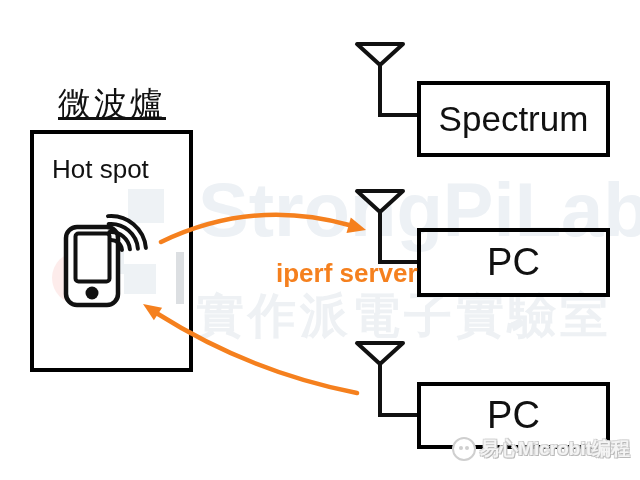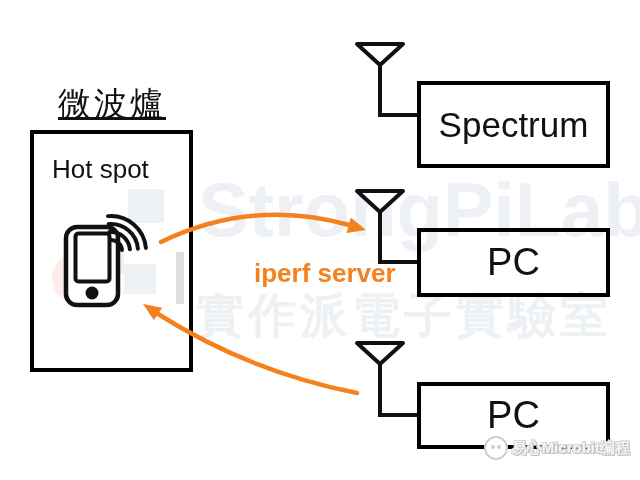--- a/index.html
+++ b/index.html
@@ -31,46 +31,46 @@
   }
   .hotspot-label{
     position:absolute;left:18px;top:20px;font-size:26px;color:#111;white-space:nowrap;
   }
   .diagram-svg{position:absolute;left:0;top:0;width:640px;height:480px;}
   .node-box{
     position:absolute;left:417px;width:193px;border:4px solid #000;
     box-sizing:border-box;display:flex;align-items:center;justify-content:center;
     background:transparent;
   }
-  .node-box.spectrum{top:81px;height:87px;}
+  .node-box.spectrum{top:81px;height:76px;}
   .node-box.pc1{top:228px;height:69px;}
   .node-box.pc2{top:382px;height:67px;}
   .node-label{font-size:35px;color:#111;white-space:nowrap;}
   .node-box.pc1 .node-label,.node-box.pc2 .node-label{font-size:38px;text-align:right;}
   .arrow-label{
     position:absolute;font-size:26px;font-weight:700;color:#f5801e;white-space:nowrap;
   }
-  .arrow-label.server{left:254px;top:258px;text-align:right;}
+  .arrow-label.server{left:276px;top:258px;text-align:right;}
   .arrow-label.client{left:268px;top:414px;}
   
   .wm-footer{
     position:absolute;right:10px;top:436px;display:flex;align-items:center;gap:4px;
     pointer-events:none;
   }
   .wm-footer-logo{
     width:24px;height:24px;border-radius:50%;background:#fff;border:2px solid #cfcfcf;
     position:relative;box-sizing:border-box;
   }
   .wm-footer-logo::before,.wm-footer-logo::after{
     content:"";position:absolute;width:4px;height:4px;border-radius:50%;
     background:#cfcfcf;top:7px;
   }
   .wm-footer-logo::before{left:5px;} .wm-footer-logo::after{right:5px;}
   .wm-footer-text{
-    font-size:15px;font-weight:700;color:#f4f4f4;white-space:nowrap;
+    font-size:19px;font-weight:700;color:#f4f4f4;white-space:nowrap;
     text-shadow:1px 1px 0 #b9b9b9,-1px -1px 0 #d9d9d9,1px -1px 0 #cccccc,-1px 1px 0 #cccccc;
   }
 </style>
 </head>
 <body>
 
 <div class="canvas">
 
   <div class="wm wm-square" style="left:128px;top:189px;width:36px;height:34px;"></div>
   <div class="wm wm-square" style="left:92px;top:246px;width:32px;height:28px;"></div>

